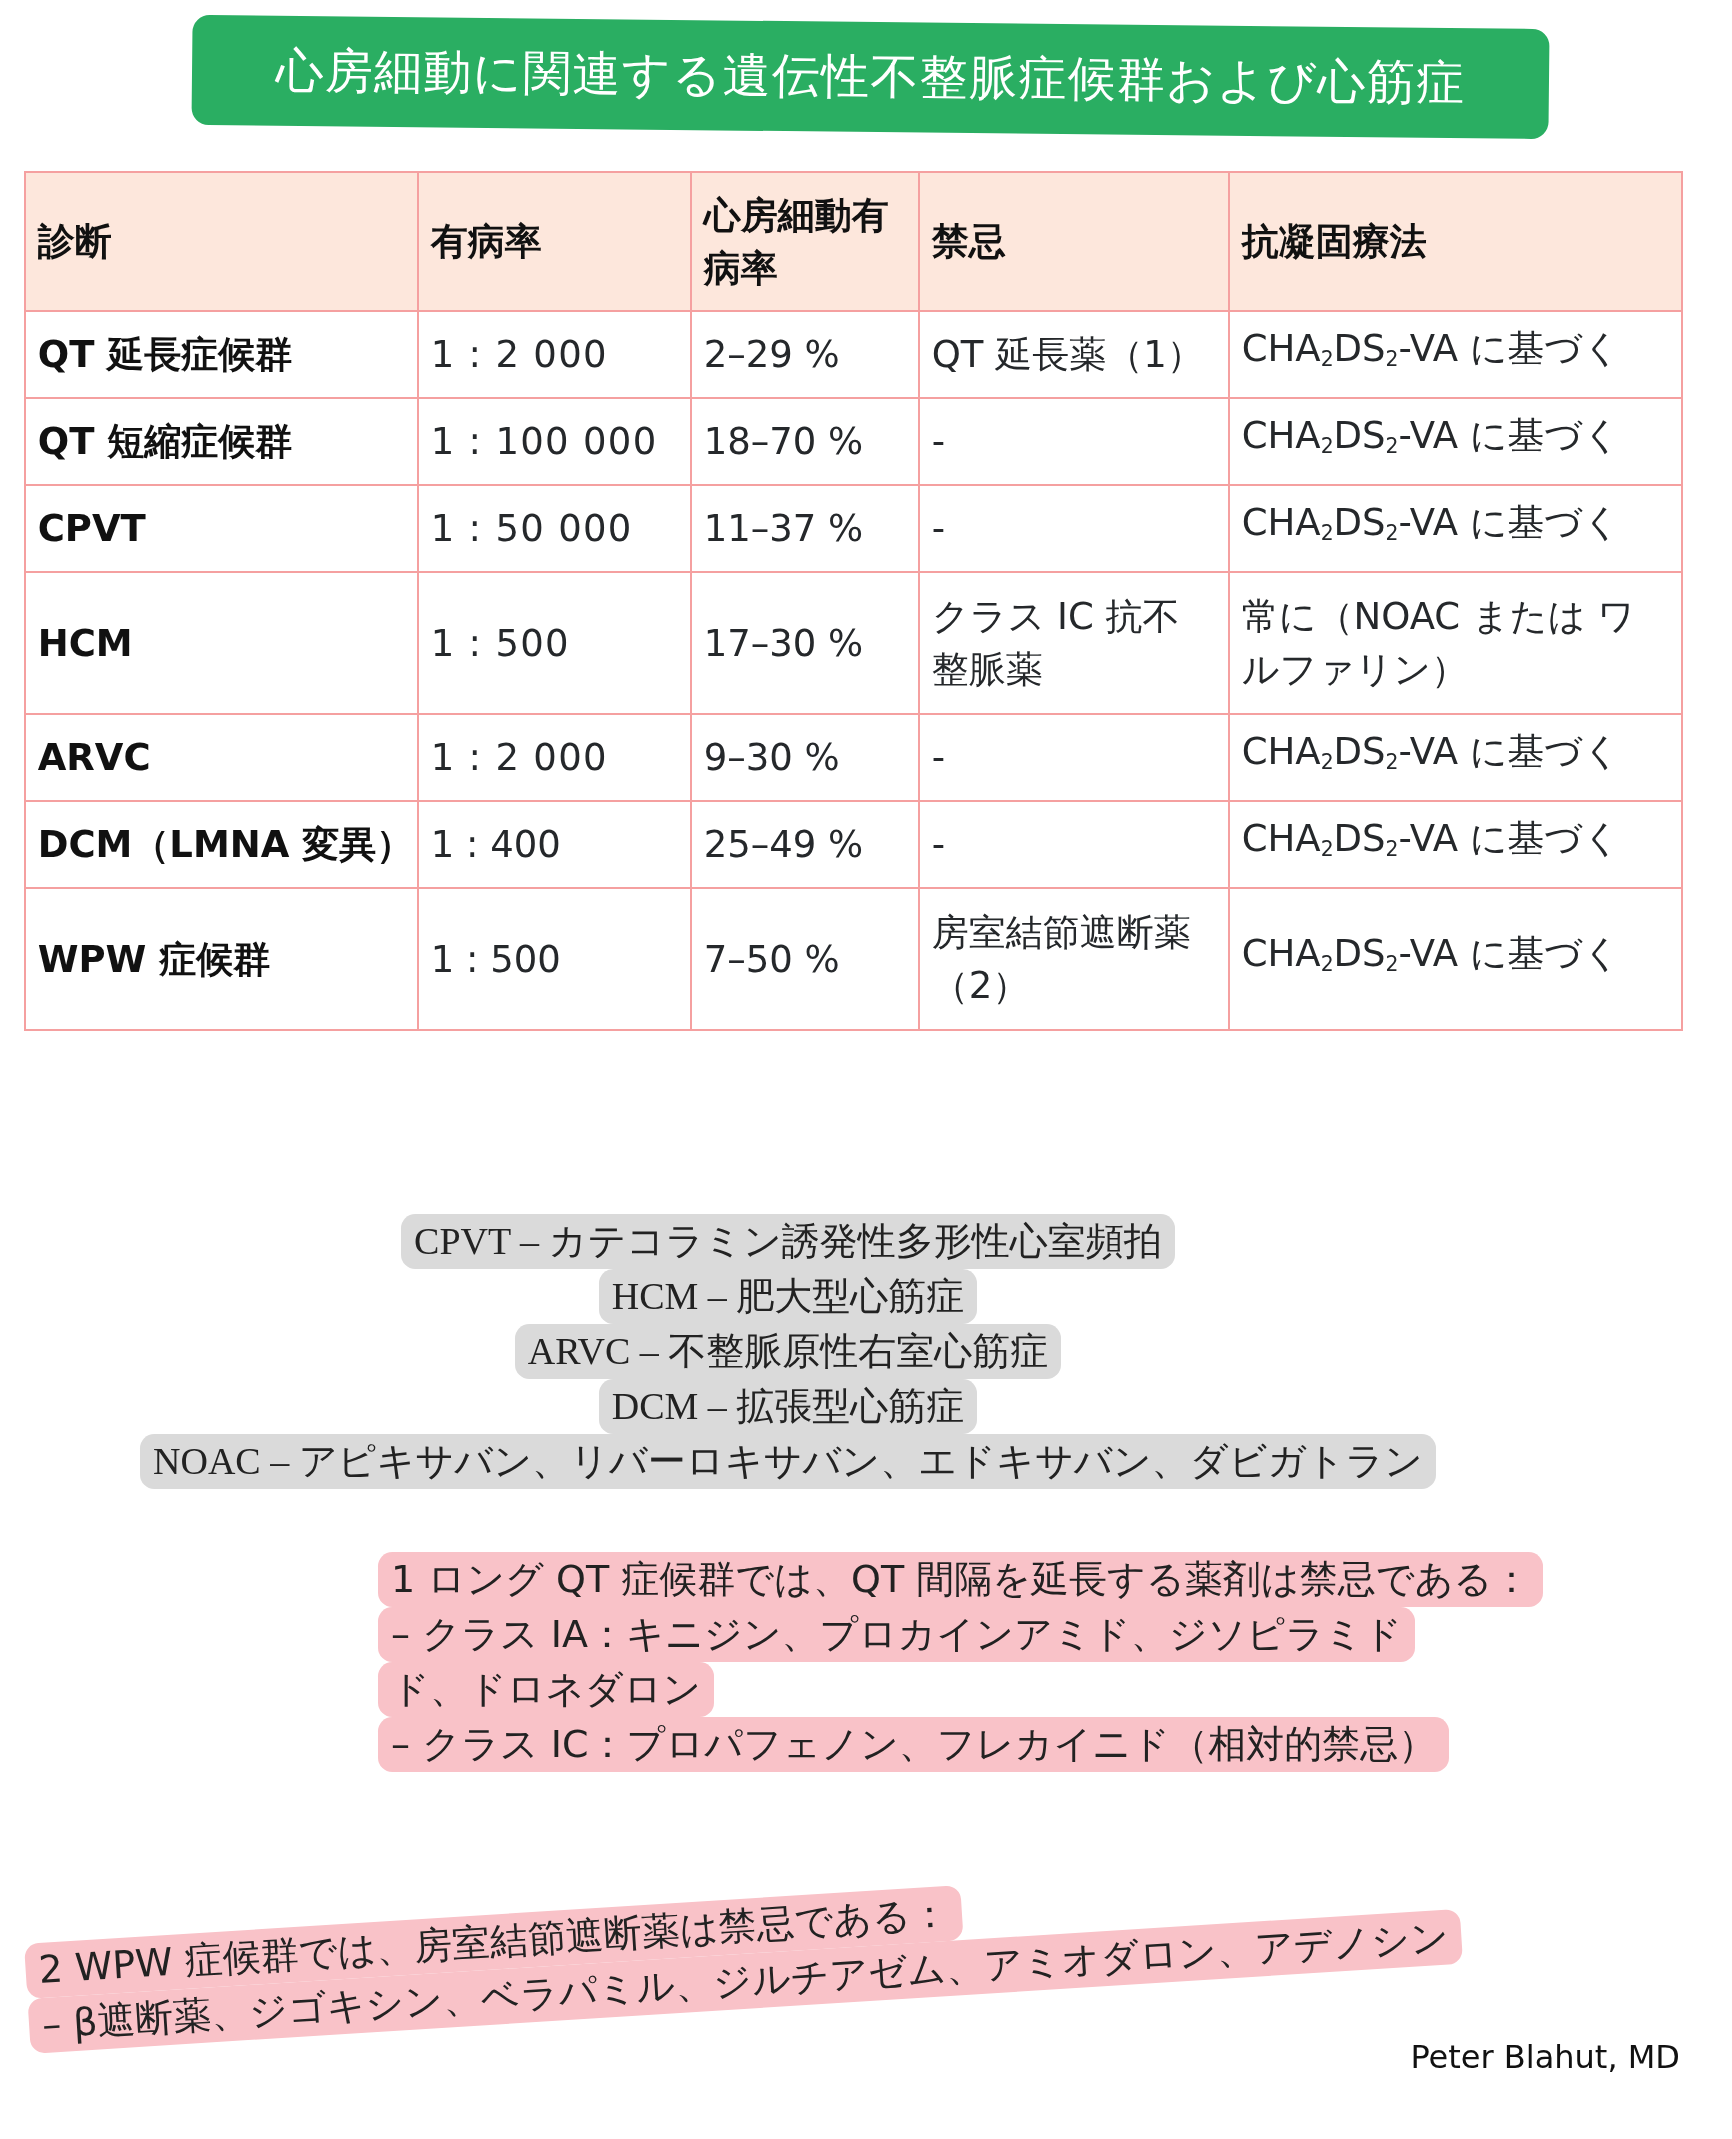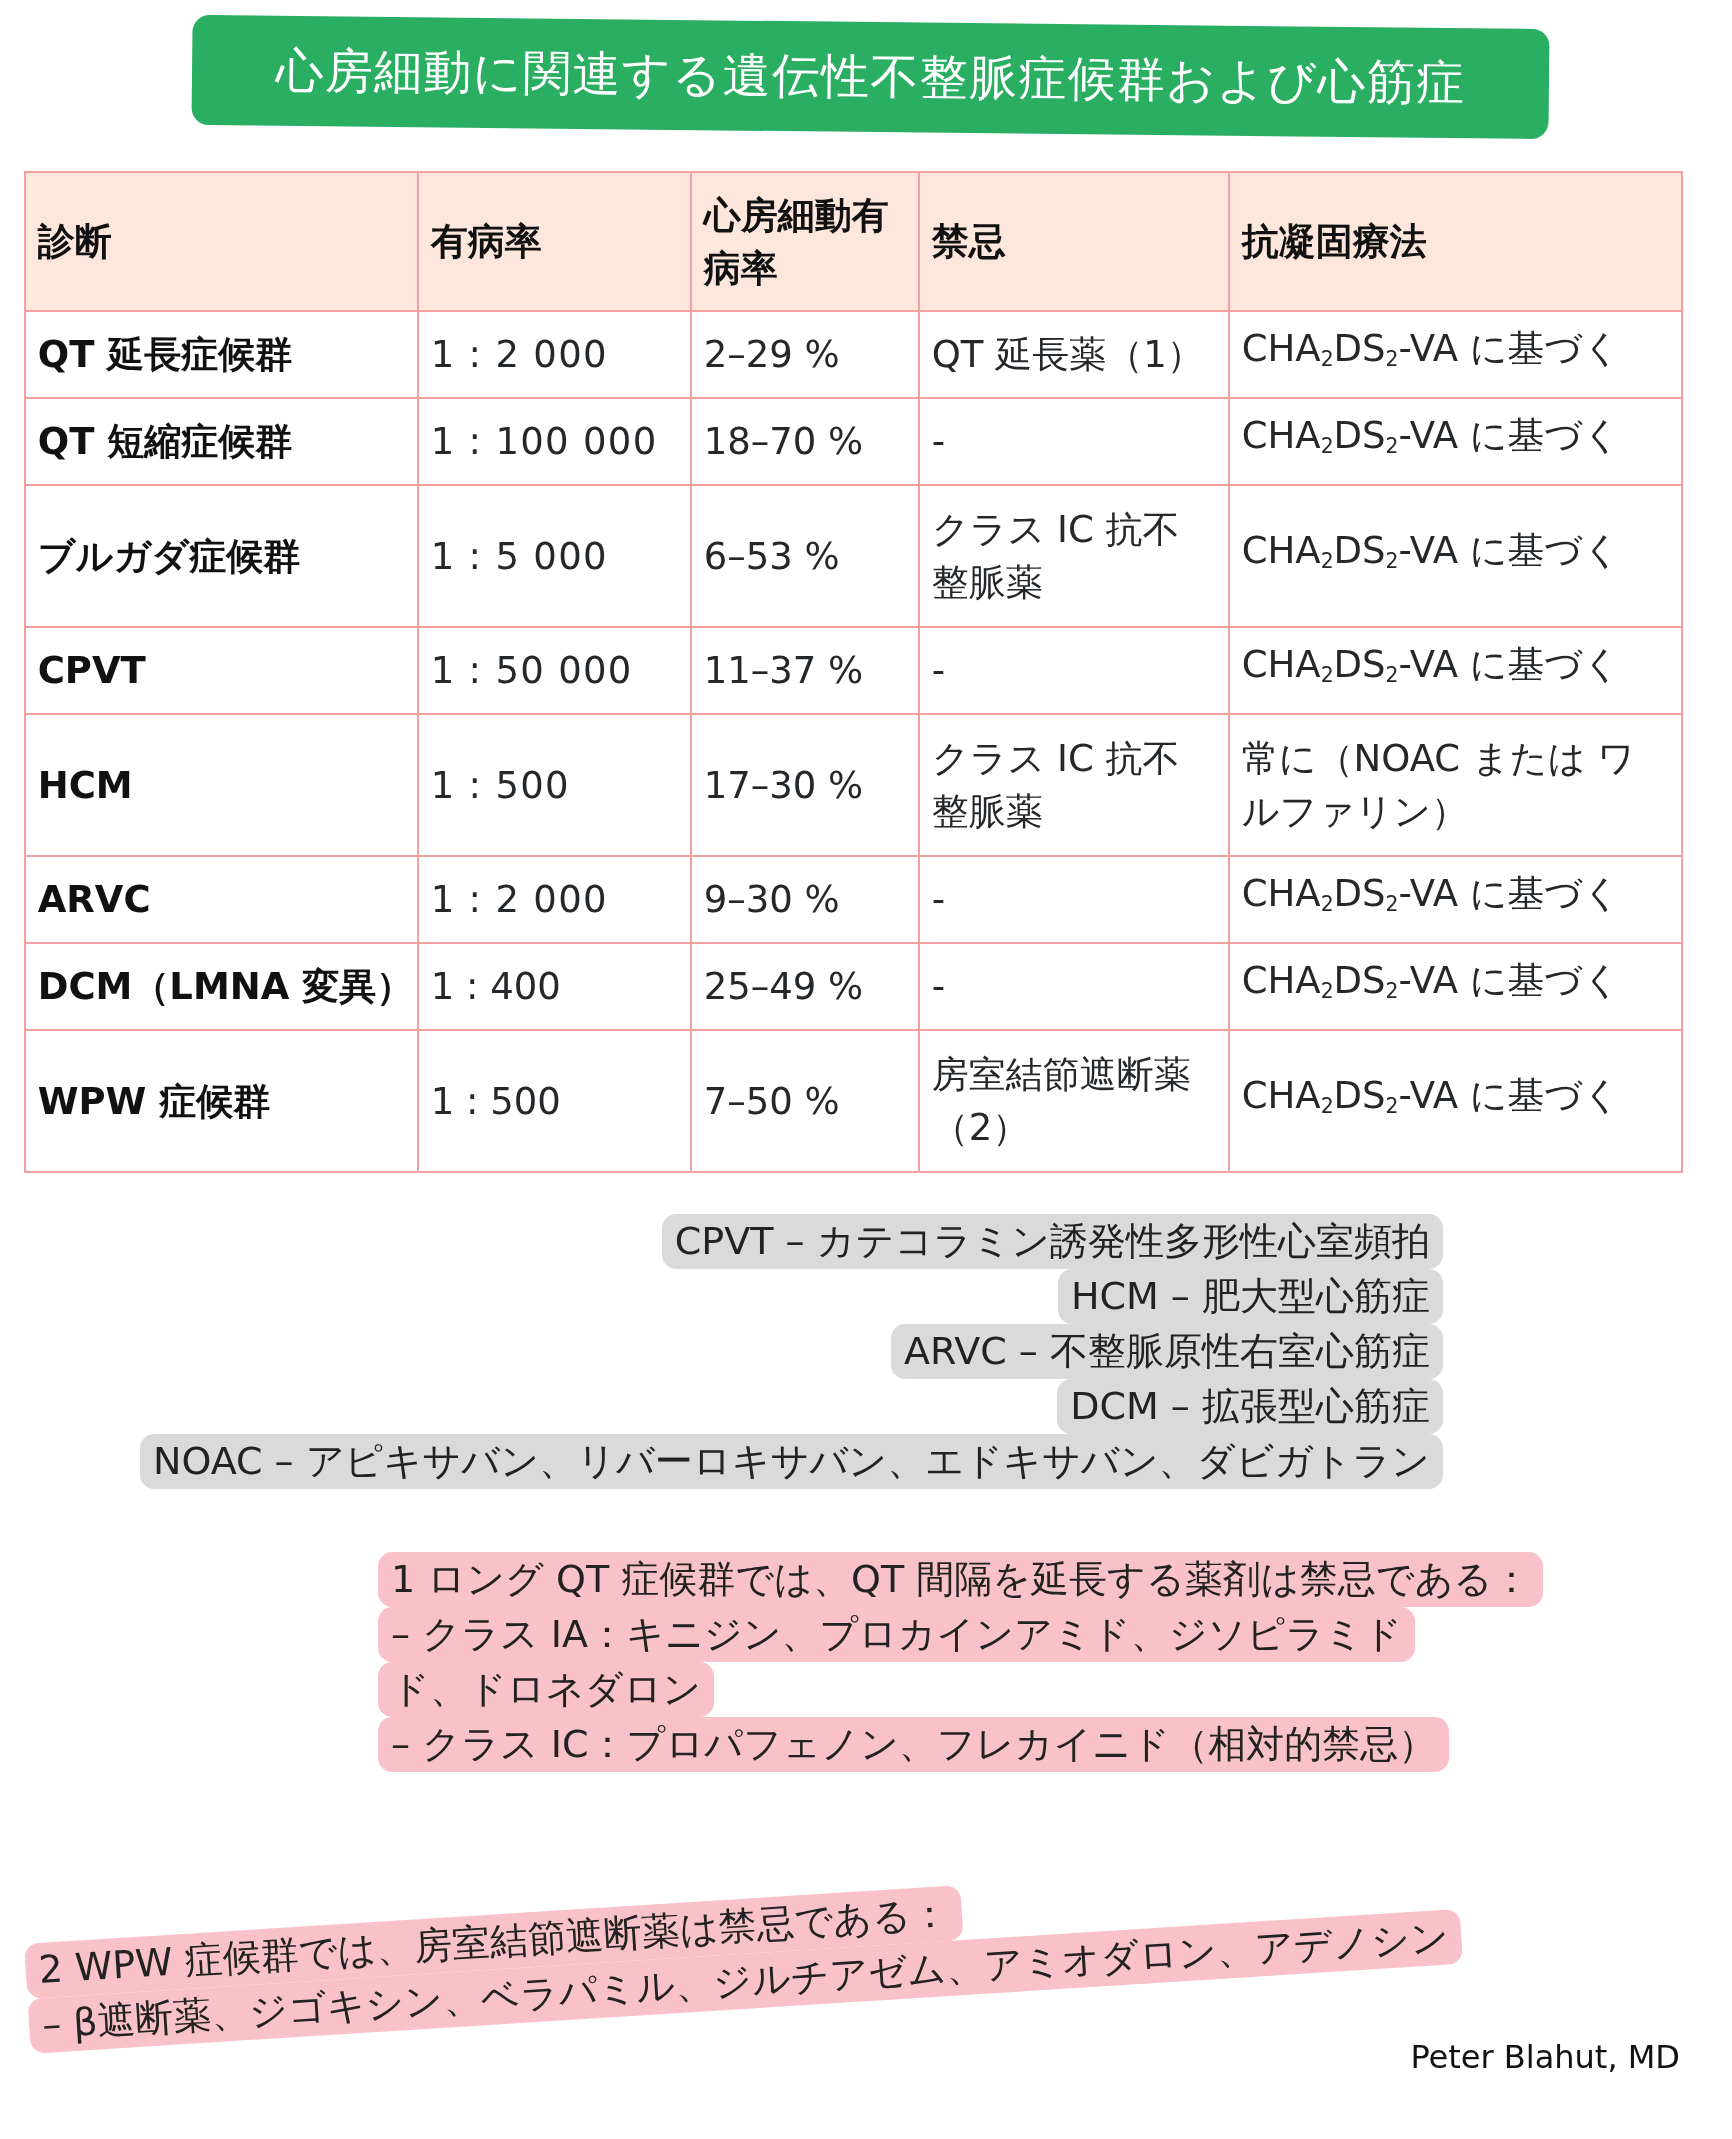--- a/index.html
+++ b/index.html
@@ -12,21 +12,21 @@
   table.main { position:absolute; left:24px; top:159px; width:1657px; border-collapse:collapse; table-layout:fixed;margin-top:12px; }
   table.main td, table.main th { border:2px solid #f5a0a0; padding:0 11.7px; vertical-align:middle;
          font-size:37px; line-height:53px; text-align:left; }
   table.main th { background:#fde7dc; font-weight:bold; color:#111; height:137px; }
   td.diag { font-weight:bold; color:#111; }
   td.prev { letter-spacing:1.3px; }
   sub { font-size:0.55em; vertical-align:-0.25em; }
   .abbr-box { position:absolute; left:140px; top:1214px; }
   .abbr-line { display:inline-block; background:#dadada; font-size:38px; line-height:55px;
          padding:0 13px; border-radius:14.3px; color:#222; margin-bottom:0; }
-  .abbr-wrap { display:flex; flex-direction:column; align-items:flex-end; }
+  .abbr-wrap { display:flex; flex-direction:column; align-items:center;font-family:Liberation Serif, serif; }
   .note1 { position:absolute; left:378px; top:1552px; }
   .note-line { display:inline-block; background:#f9c2c8; font-size:38px; line-height:55px;
          padding:0 13px; border-radius:14.3px; color:#222; }
   .note-wrap { display:flex; flex-direction:column; align-items:flex-start; }
   .note2 { position:absolute; left:23.5px; top:1944px; transform:rotate(-3.6deg); transform-origin:left top; }
   .author { position:absolute; right:52px; top:2038px; font-size:32px; color:#111;margin-left:10px; }
 </style>
 </head>
 <body>
 
@@ -57,27 +57,20 @@
       <td class="prev">1 : 2 000</td>
       <td>2–29 %</td>
       <td>QT 延長薬（1）</td>
       <td><span>CHA</span><sub>2</sub><span>DS</span><sub>2</sub><span>-VA に基づく</span></td>
     </tr>
     <tr style="height:87px">
       <td class="diag">QT 短縮症候群</td>
       <td class="prev">1 : 100 000</td>
       <td>18–70 %</td>
       <td>-</td>
-      <td><span>CHA</span><sub>2</sub><span>DS</span><sub>2</sub><span>-VA に基づく</span></td>
-    </tr>
-    <tr style="height:142px">
-      <td class="diag">ブルガダ症候群</td>
-      <td class="prev">1 : 5 000</td>
-      <td>6–53 %</td>
-      <td>クラス IC 抗不整脈薬</td>
       <td><span>CHA</span><sub>2</sub><span>DS</span><sub>2</sub><span>-VA に基づく</span></td>
     </tr>
     <tr style="height:87px">
       <td class="diag">CPVT</td>
       <td class="prev">1 : 50 000</td>
       <td>11–37 %</td>
       <td>-</td>
       <td><span>CHA</span><sub>2</sub><span>DS</span><sub>2</sub><span>-VA に基づく</span></td>
     </tr>
     <tr style="height:142px">

